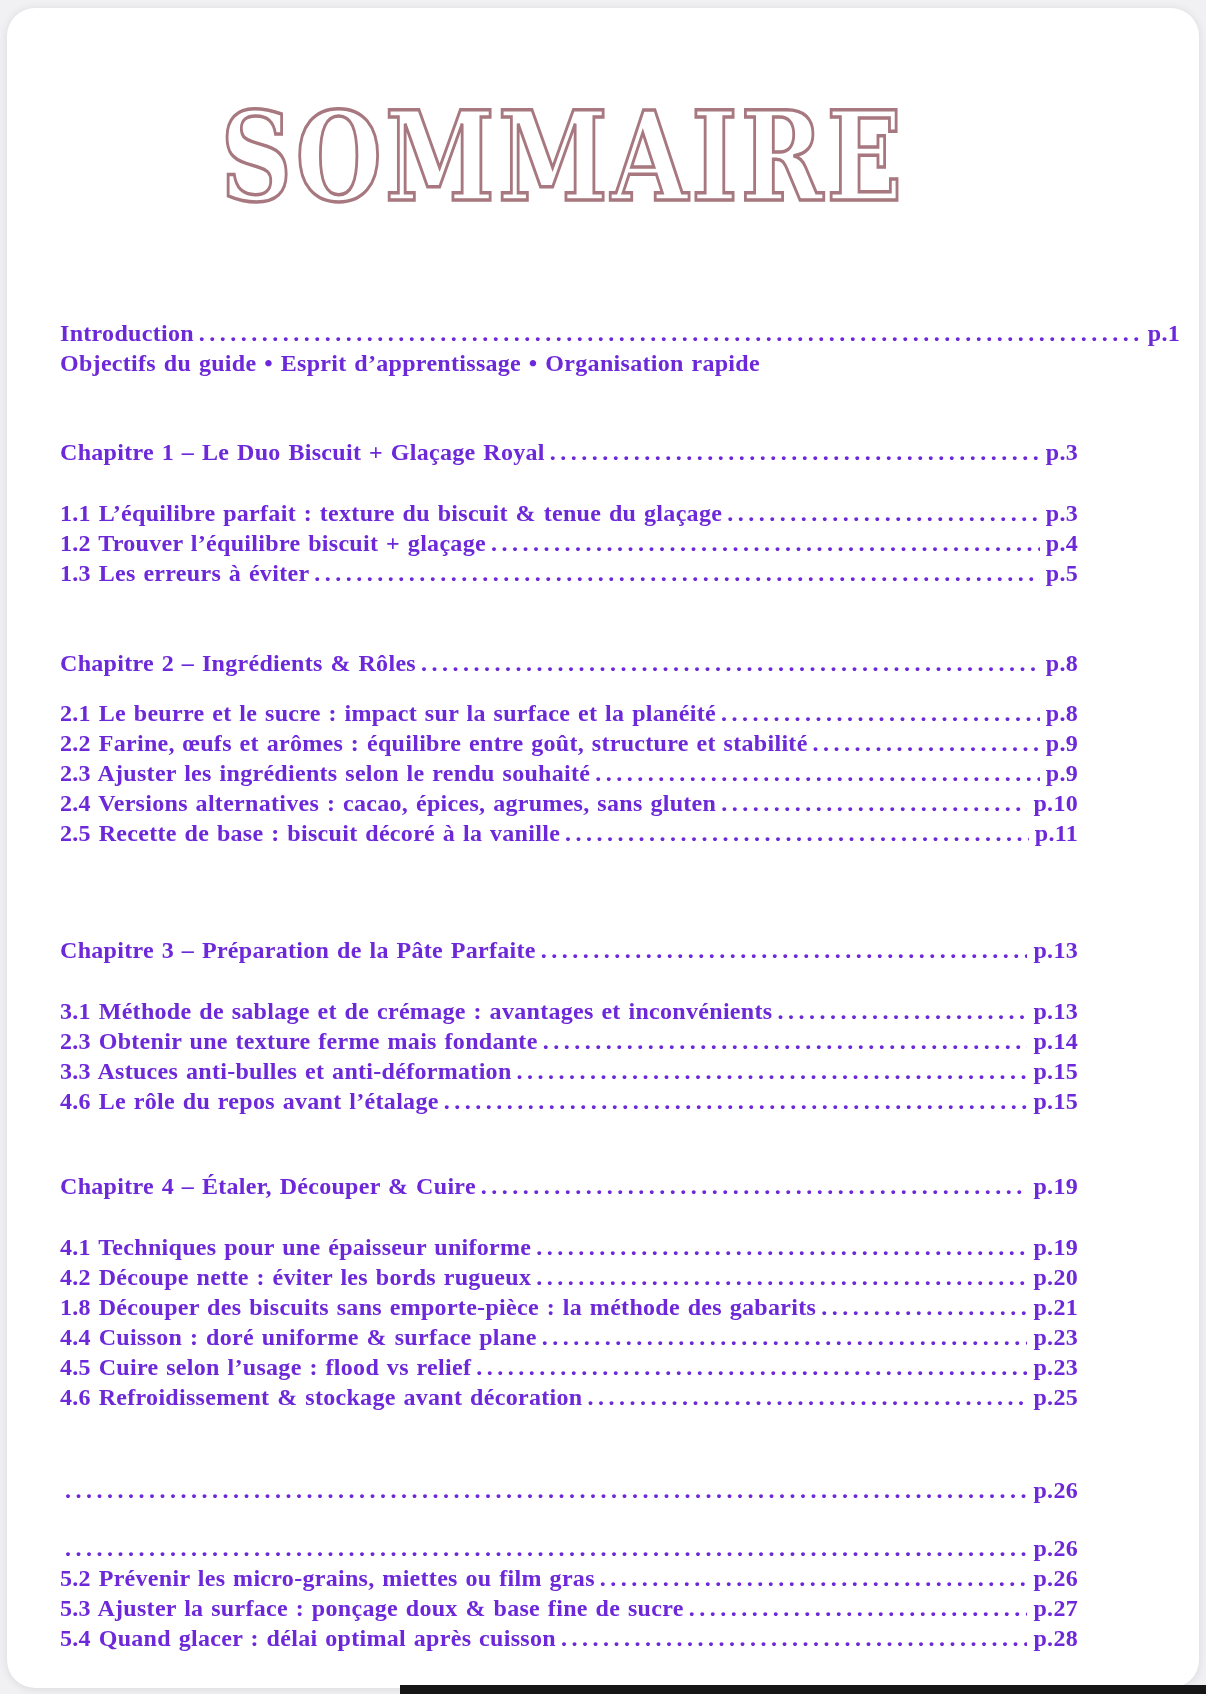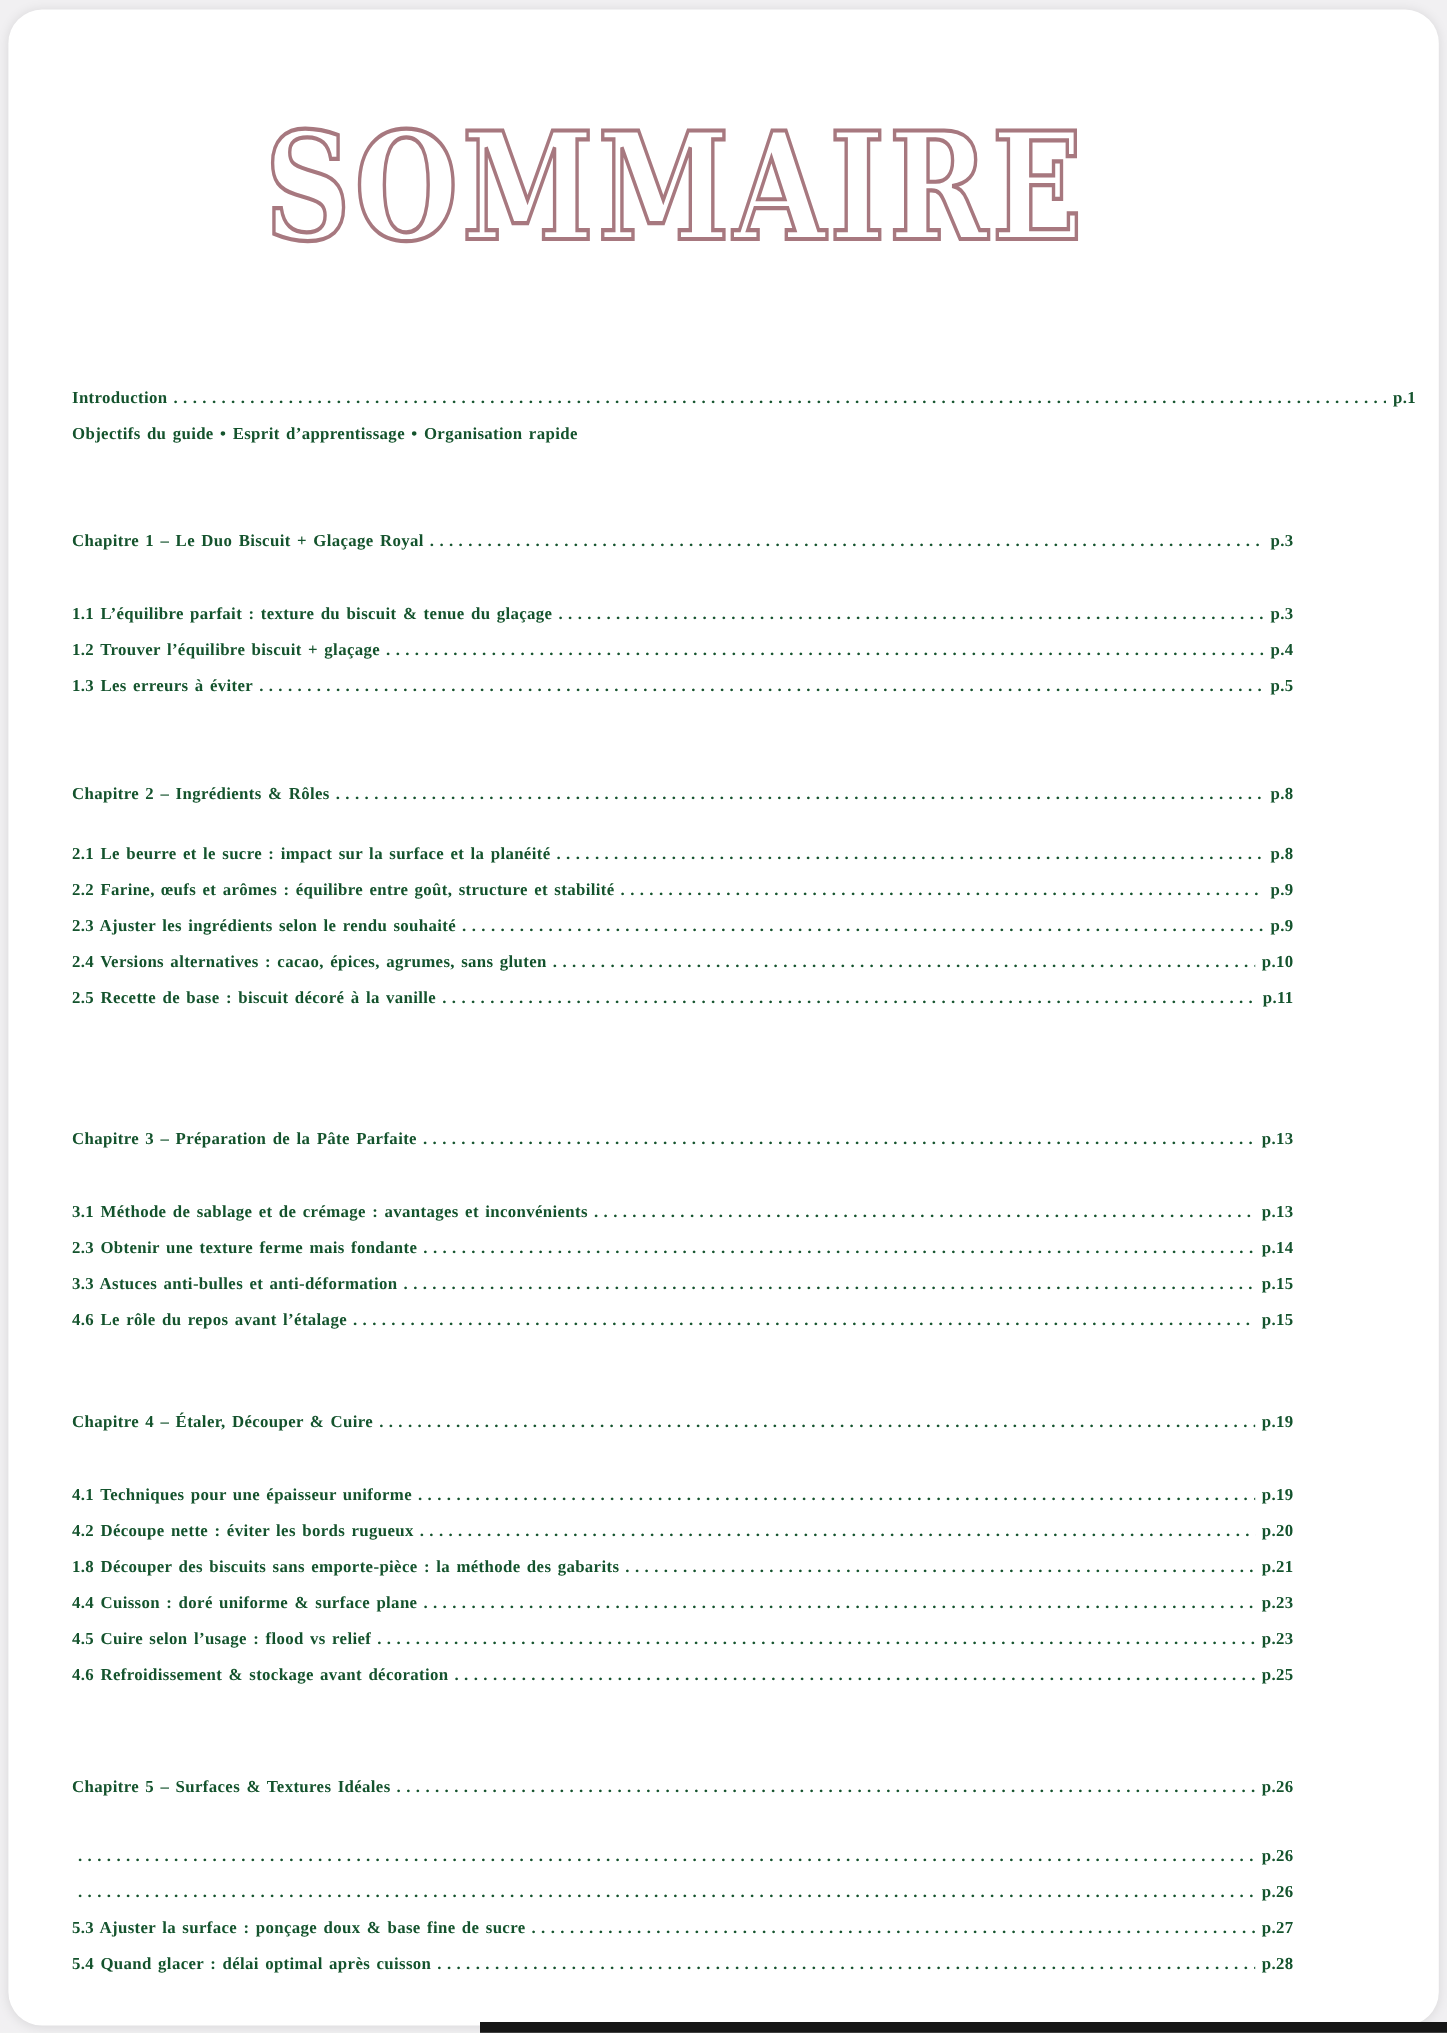--- a/index.html
+++ b/index.html
@@ -44,22 +44,22 @@
       color: #ffffff;
       -webkit-text-stroke: 3.5px #a7787f;
     }
   }
   .row {
     display: flex;
     align-items: baseline;
     height: 30px;
     line-height: 30px;
     font-weight: bold;
-    font-size: 14px;
-    color: #14532d;
+    font-size: 24px;
+    color: #6d28d9;
     letter-spacing: 0.3px;
     word-spacing: 1.5px;
     white-space: nowrap;
   }
   .row.short { margin-right: 102px; }
   .lbl { flex: 0 0 auto; }
   .dots {
     flex: 1 1 auto;
     overflow: hidden;
     white-space: nowrap;
@@ -213,29 +213,29 @@
     <span class="dots">............................................................................................................................................................................................................................................................................................................</span>
     <span class="pg">p.23</span>
   </div>
   <div class="row short">
     <span class="lbl">4.6 Refroidissement &amp; stockage avant décoration</span>
     <span class="dots">............................................................................................................................................................................................................................................................................................................</span>
     <span class="pg">p.25</span>
   </div>
 
   <div class="row short mt63">
-    <span class="lbl">Chapitre 5 – Surfaces &amp; Textures Idéales</span>
     <span class="dots">............................................................................................................................................................................................................................................................................................................</span>
     <span class="pg">p.26</span>
   </div>
   <div class="row short mt28">
     <span class="dots">............................................................................................................................................................................................................................................................................................................</span>
     <span class="pg">p.26</span>
   </div>
   <div class="row short">
+    <span class="lbl">5.2 Prévenir les micro-grains, miettes ou film gras</span>
     <span class="dots">............................................................................................................................................................................................................................................................................................................</span>
     <span class="pg">p.26</span>
   </div>
   <div class="row short">
     <span class="lbl">5.3 Ajuster la surface : ponçage doux &amp; base fine de sucre</span>
     <span class="dots">............................................................................................................................................................................................................................................................................................................</span>
     <span class="pg">p.27</span>
   </div>
   <div class="row short">
     <span class="lbl">5.4 Quand glacer : délai optimal après cuisson</span>

